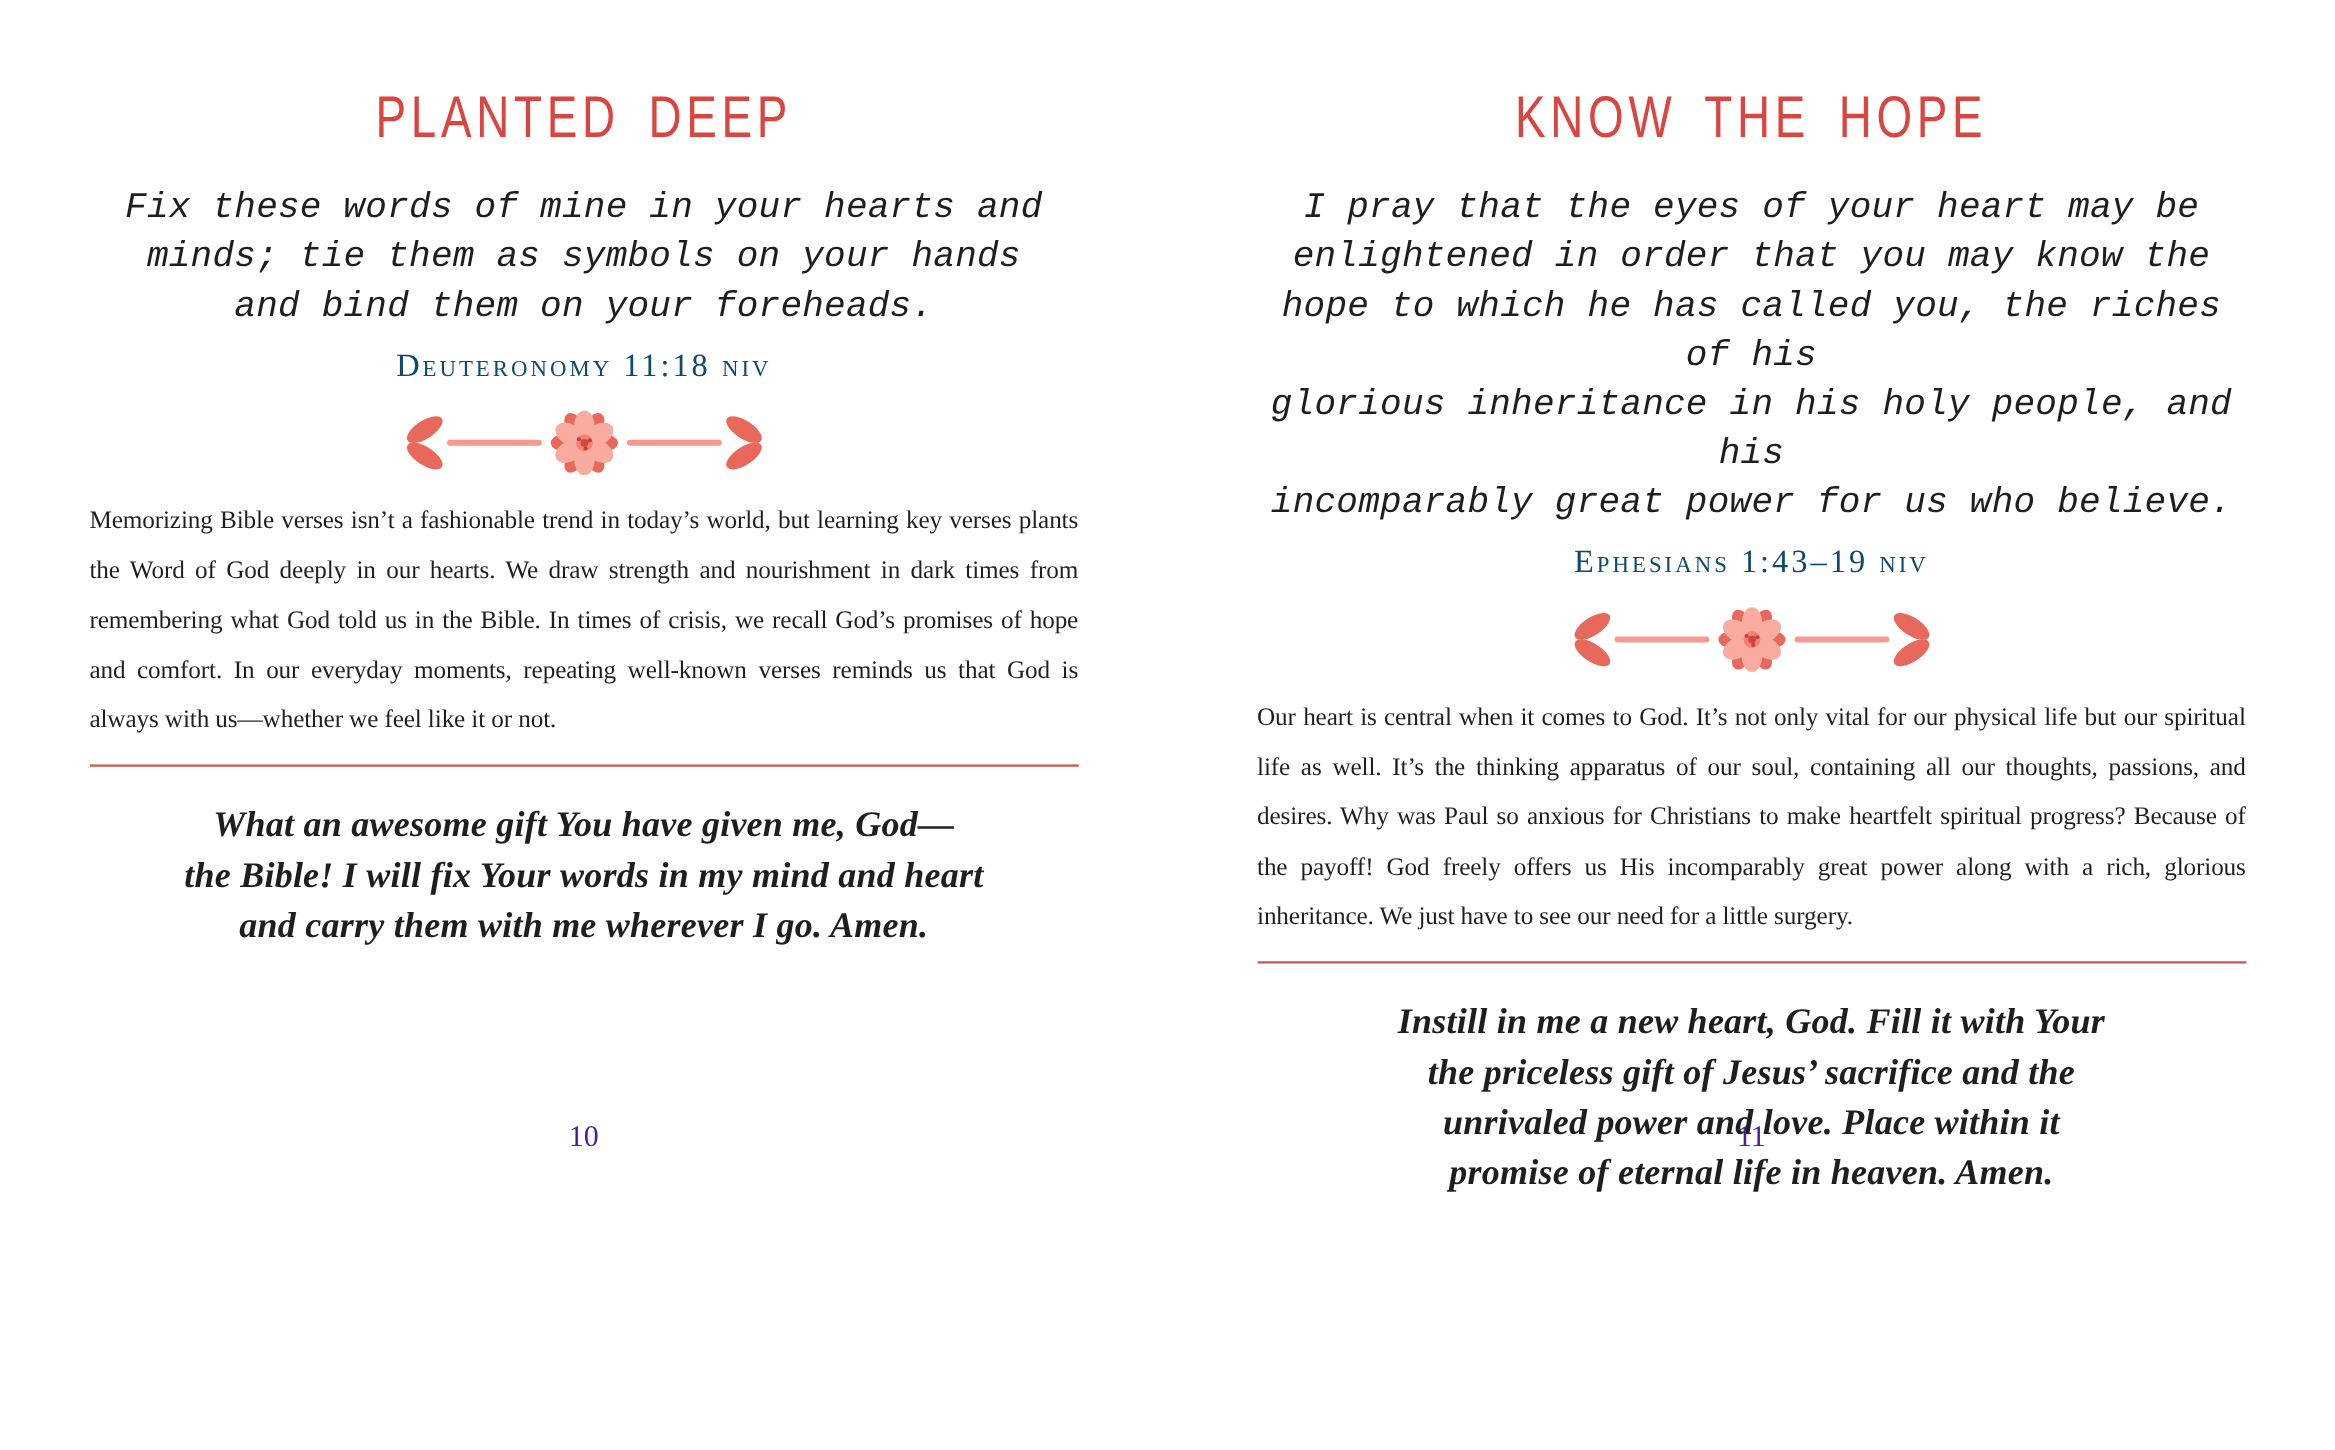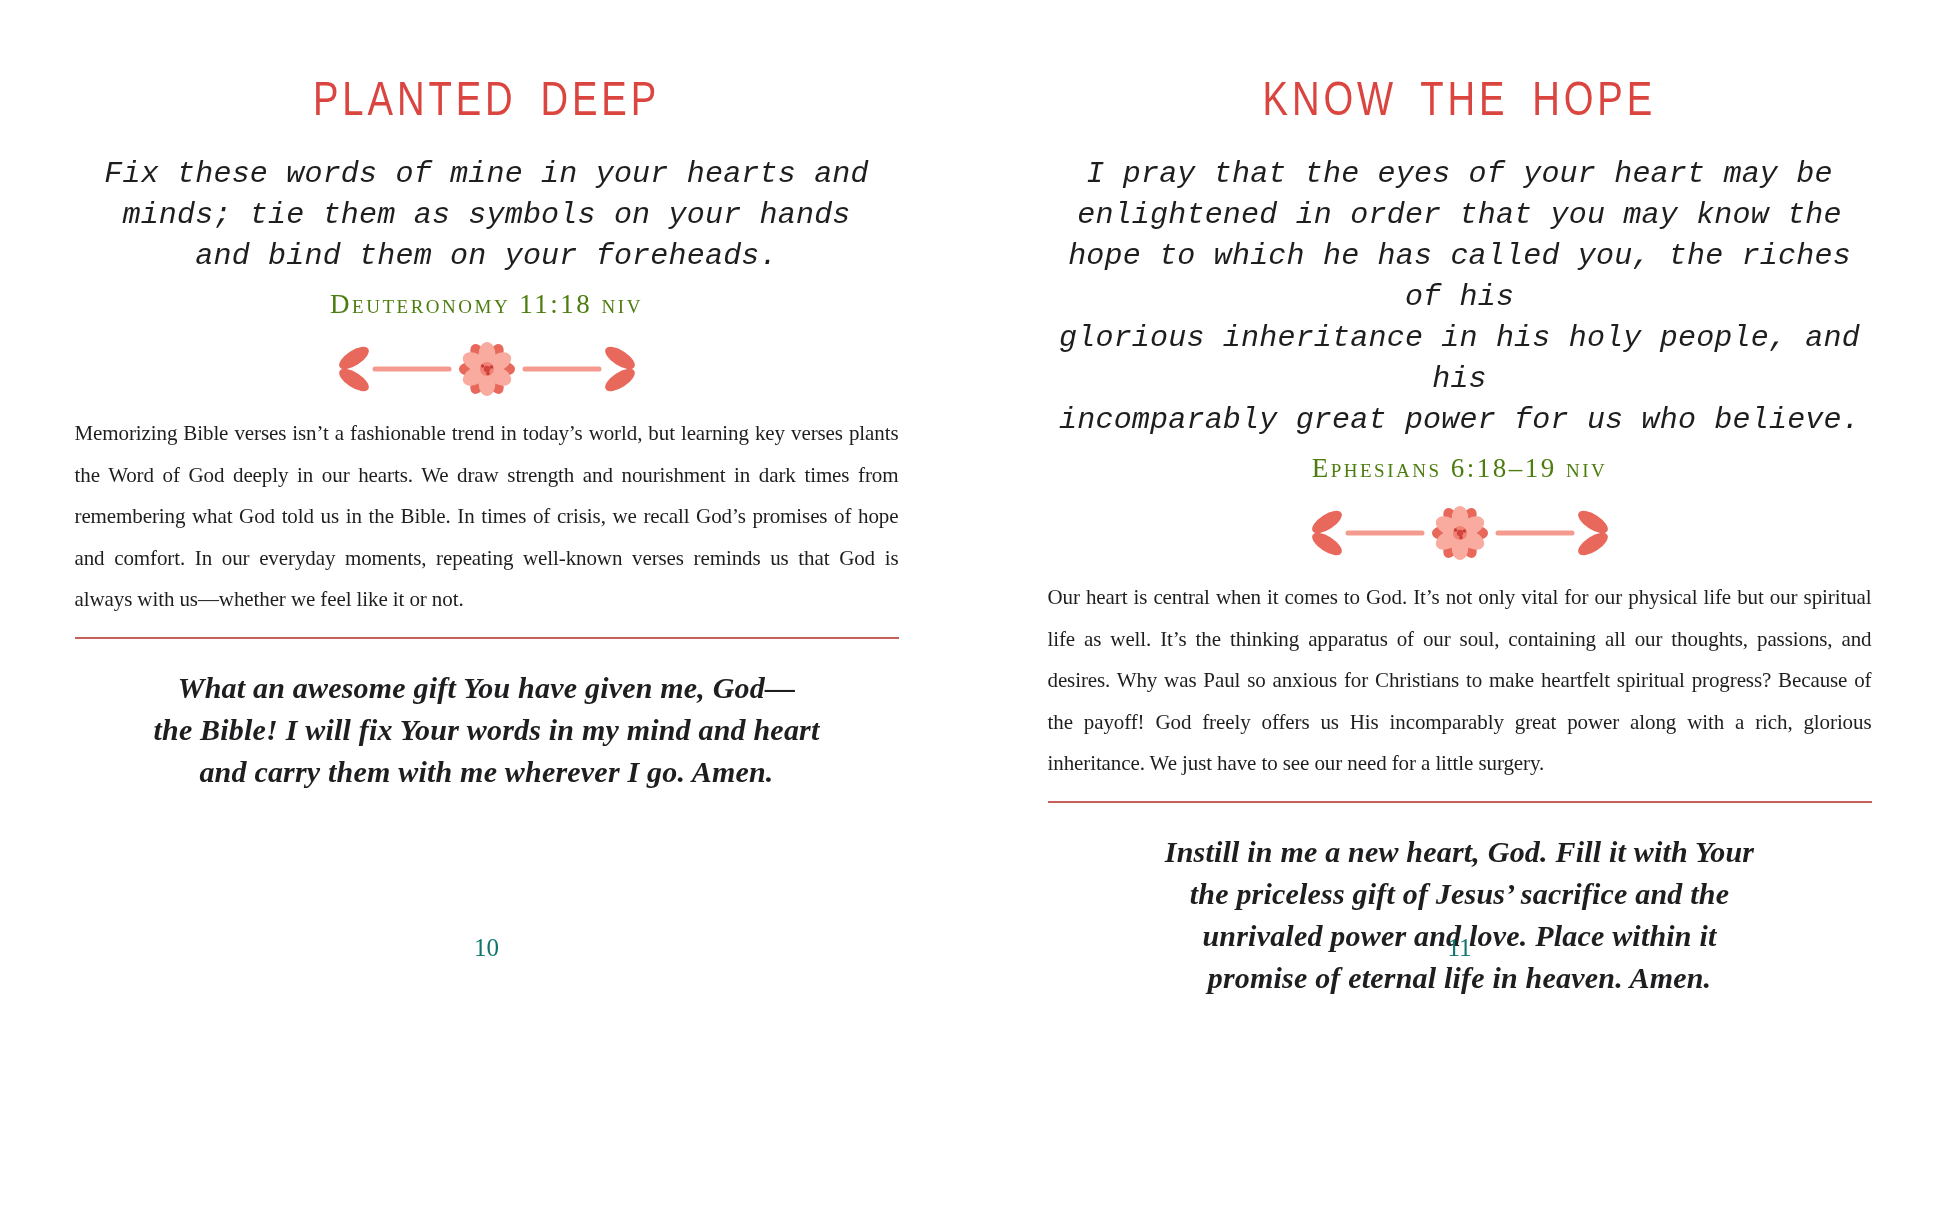--- a/index.html
+++ b/index.html
@@ -38,21 +38,21 @@
     font-family: Liberation Mono, monospace;
   }
 
   .citation {
     margin-top: 10px;
     text-align: center;
     font-variant: small-caps;
     font-size: 27px;
     line-height: 34px;
     letter-spacing: 2.5px;
-    color: #4d7c0f;
+    color: #0c4a6e;
   }
 
   .ornament-wrap { text-align: center; margin-top: 16px; height: 64px; }
 
   .body-text {
     margin-top: 12px;
     font-size: 21px;
     line-height: 41.5px;
     text-align: justify;
     text-justify: inter-word;
@@ -73,21 +73,21 @@
     line-height: 42px;
     letter-spacing: 0.2px;
   }
 
   .page-number {
     position: absolute;
     bottom: 36px;
     left: 0; right: 0;
     text-align: center;
     font-size: 25px;
-    color: #0f766e;
+    color: #4c1d95;
   }
 </style>
 </head>
 <body>
 
 <div class="spread">
 
   <div class="page">
     <div class="content">
       <div class="title-wrap">
@@ -157,21 +157,21 @@
       </div>
 
       <div class="verse">
         <div class="vline">I pray that the eyes of your heart may be</div>
         <div class="vline">enlightened in order that you may know the</div>
         <div class="vline">hope to which he has called you, the riches of his</div>
         <div class="vline">glorious inheritance in his holy people, and his</div>
         <div class="vline">incomparably great power for us who believe.</div>
       </div>
 
-      <div class="citation">Ephesians 6:18–19 niv</div>
+      <div class="citation">Ephesians 1:43–19 niv</div>
 
       <div class="ornament-wrap">
         <svg width="320" height="64" viewBox="0 0 320 64">
           <line x1="48" y1="32" x2="122" y2="32" stroke="#f49a8e" stroke-width="5" stroke-linecap="round"></line>
           <line x1="198" y1="32" x2="272" y2="32" stroke="#f49a8e" stroke-width="5" stroke-linecap="round"></line>
           <g fill="#e8685c">
             <ellipse cx="27" cy="21" rx="17" ry="7.5" transform="rotate(-33 27 21)"></ellipse>
             <ellipse cx="27" cy="43" rx="17" ry="7.5" transform="rotate(33 27 43)"></ellipse>
             <ellipse cx="293" cy="21" rx="17" ry="7.5" transform="rotate(33 293 21)"></ellipse>
             <ellipse cx="293" cy="43" rx="17" ry="7.5" transform="rotate(-33 293 43)"></ellipse>

